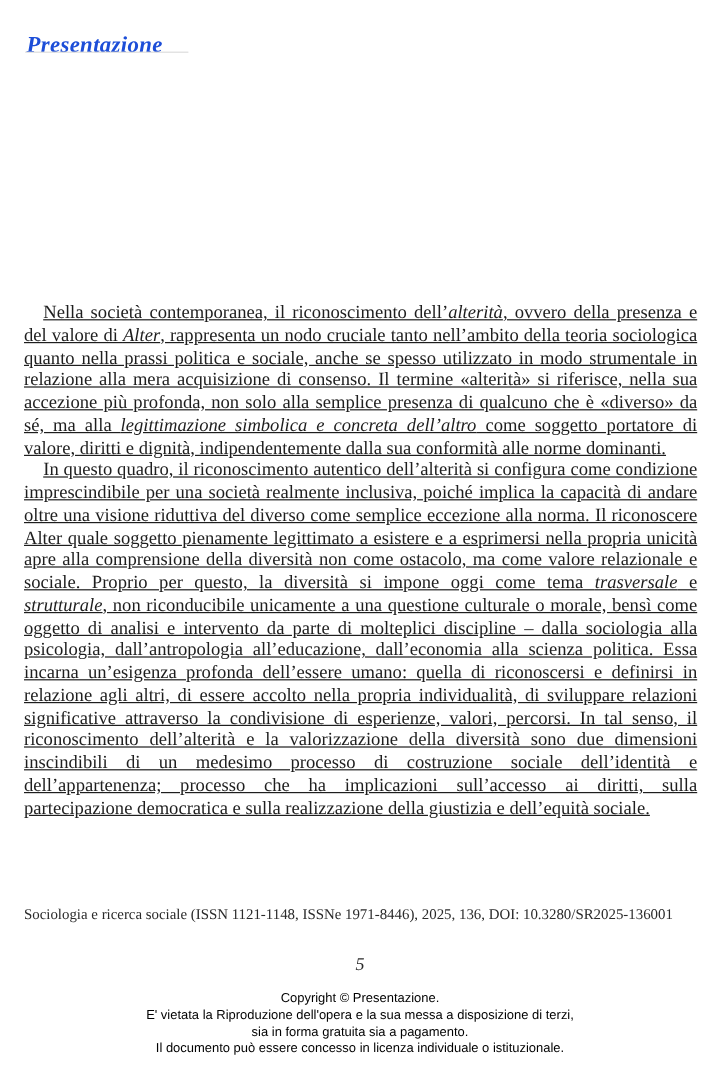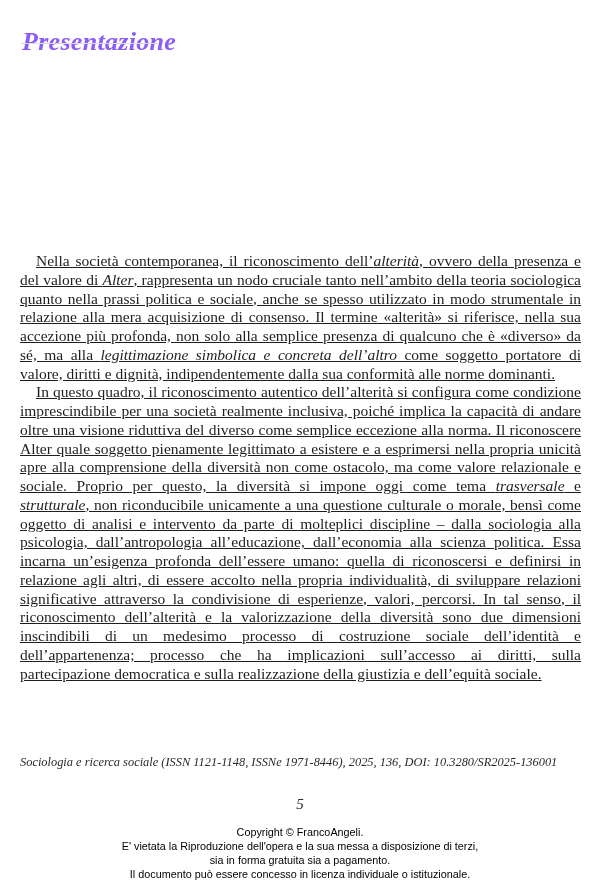--- a/index.html
+++ b/index.html
@@ -8,23 +8,23 @@
     background: #ffffff;
     position: relative;
     overflow: hidden;
     font-family: "Liberation Serif", serif;
     color: #1f1f1f;
   }
   .chapter-title {
     position: absolute;
     left: 22px; top: 10px;
     font-style: italic;
-    font-size: 26px;
+    font-size: 19px;
     line-height: 30px;
-    color: #8b5cf6;
+    color: #1d4ed8;
     letter-spacing: 0.3px;
   }
   .title-rule {
     position: absolute;
     left: 21px; top: 43px;
     width: 136px; height: 0;
     border-top: 1px solid #dcdcdc;
   }
   .body-text {
     position: absolute;
@@ -40,21 +40,20 @@
   }
   .body-text p {
     margin: 0;
     text-indent: 16px;
   }
   .body-text em { font-style: italic; }
   .journal-line {
     position: absolute;
     left: 20px; top: 755px;
     width: 562px;
-    font-style: italic;
     font-size: 12.4px;
     line-height: 15px;
     color: #2a2a2a;
     white-space: nowrap;
   }
   .page-number {
     position: absolute;
     left: 0; top: 796px;
     width: 100%;
     text-align: center;
@@ -83,16 +82,16 @@
 
 <div class="body-text">
     <p><span>Nella società contemporanea, il riconoscimento dell’</span><em>alterità</em><span>, ovvero della presenza e del valore di </span><em>Alter</em><span>, rappresenta un nodo cruciale tanto nell’ambito della teoria sociologica quanto nella prassi politica e sociale, anche se spesso utilizzato in modo strumentale in relazione alla mera acquisizione di consenso. Il termine «alterità» si riferisce, nella sua accezione più profonda, non solo alla semplice presenza di qualcuno che è «diverso» da sé, ma alla </span><em>legittimazione simbolica e concreta dell’altro</em><span> come soggetto portatore di valore, diritti e dignità, indipendentemente dalla sua conformità alle norme dominanti.</span></p>
     <p><span>In questo quadro, il riconoscimento autentico dell’alterità si configura come condizione imprescindibile per una società realmente inclusiva, poiché implica la capacità di andare oltre una visione riduttiva del diverso come semplice eccezione alla norma. Il riconoscere Alter quale soggetto pienamente legittimato a esistere e a esprimersi nella propria unicità apre alla comprensione della diversità non come ostacolo, ma come valore relazionale e sociale. Proprio per questo, la diversità si impone oggi come tema </span><em>trasversale</em><span> e </span><em>strutturale</em><span>, non riconducibile unicamente a una questione culturale o morale, bensì come oggetto di analisi e intervento da parte di molteplici discipline – dalla sociologia alla psicologia, dall’antropologia all’educazione, dall’economia alla scienza politica. Essa incarna un’esigenza profonda dell’essere umano: quella di riconoscersi e definirsi in relazione agli altri, di essere accolto nella propria individualità, di sviluppare relazioni significative attraverso la condivisione di esperienze, valori, percorsi. In tal senso, il riconoscimento dell’alterità e la valorizzazione della diversità sono due dimensioni inscindibili di un medesimo processo di costruzione sociale dell’identità e dell’appartenenza; processo che ha implicazioni sull’accesso ai diritti, sulla partecipazione democratica e sulla realizzazione della giustizia e dell’equità sociale.</span></p>
   </div>
 
 <div class="journal-line">Sociologia e ricerca sociale (ISSN 1121-1148, ISSNe 1971-8446), 2025, 136, DOI: 10.3280/SR2025-136001</div>
 
 <div class="page-number">5</div>
 
-<div class="copyright-block">Copyright © FrancoAngeli.
+<div class="copyright-block">Copyright © Presentazione.
 E' vietata la Riproduzione dell'opera e la sua messa a disposizione di terzi,
 sia in forma gratuita sia a pagamento.
 Il documento può essere concesso in licenza individuale o istituzionale.</div>
 
 </body></html>

